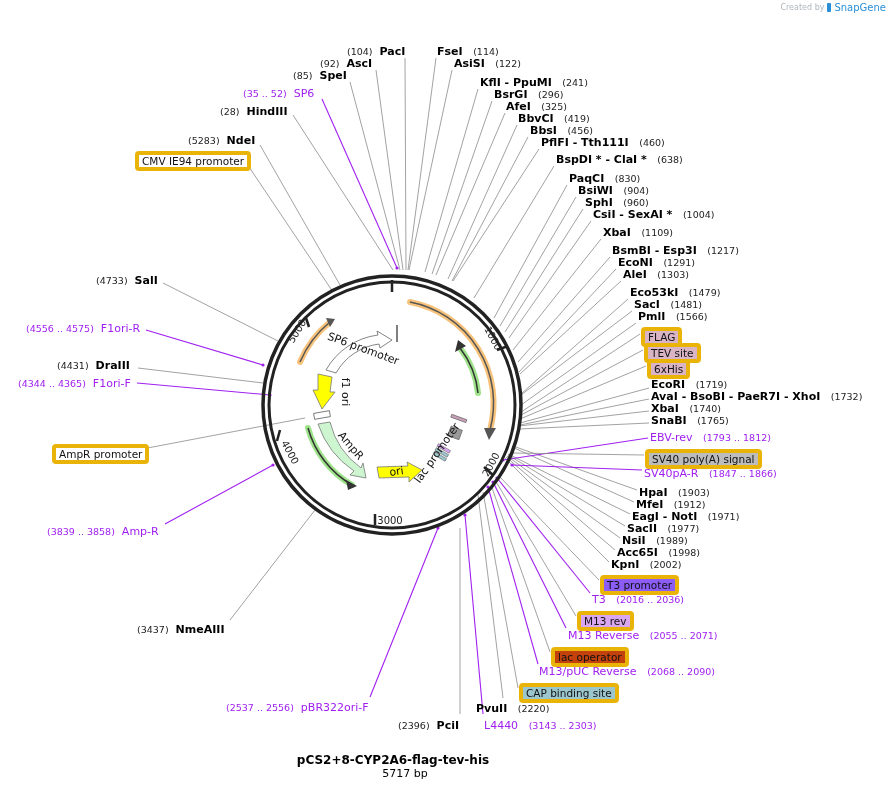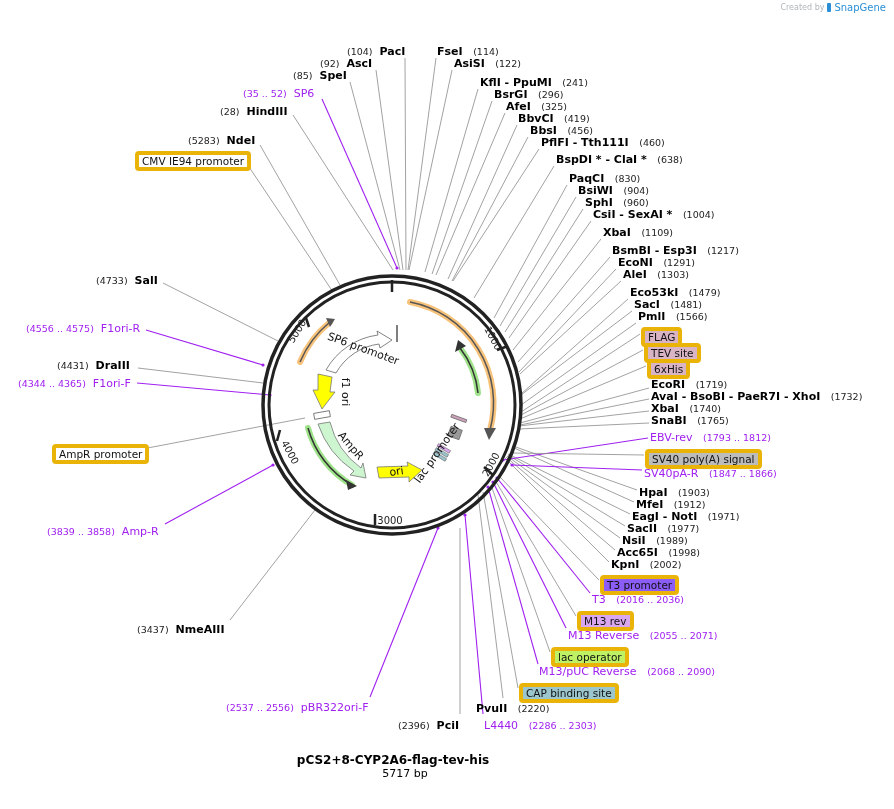--- a/index.html
+++ b/index.html
@@ -218,32 +218,32 @@
     <div class="lbl" style="left: 627px; top: 522px;"><span class="enz">SacII</span>&nbsp;&nbsp; <span class="pos">(1977)</span></div>
     <div class="lbl" style="left: 622px; top: 534px;"><span class="enz">NsiI</span>&nbsp;&nbsp; <span class="pos">(1989)</span></div>
     <div class="lbl" style="left: 617px; top: 546px;"><span class="enz">Acc65I</span>&nbsp;&nbsp; <span class="pos">(1998)</span></div>
     <div class="lbl" style="left: 611px; top: 558px;"><span class="enz">KpnI</span>&nbsp;&nbsp; <span class="pos">(2002)</span></div>
     <div class="lbl" style="left: 476px; top: 702px;"><span class="enz">PvuII</span>&nbsp;&nbsp; <span class="pos">(2220)</span></div>
     <div class="lbl primer" style="left: 243px; top: 87px;"><span class="pos">(35 .. 52)</span>&nbsp; <span class="">SP6</span></div>
     <div class="lbl primer" style="left: 26px; top: 322px;"><span class="pos">(4556 .. 4575)</span>&nbsp; <span class="">F1ori-R</span></div>
     <div class="lbl primer" style="left: 18px; top: 377px;"><span class="pos">(4344 .. 4365)</span>&nbsp; <span class="">F1ori-F</span></div>
     <div class="lbl primer" style="left: 47px; top: 525px;"><span class="pos">(3839 .. 3858)</span>&nbsp; <span class="">Amp-R</span></div>
     <div class="lbl primer" style="left: 226px; top: 701px;"><span class="pos">(2537 .. 2556)</span>&nbsp; <span class="">pBR322ori-F</span></div>
-    <div class="lbl primer" style="left: 484px; top: 719px;"><span class="">L4440</span>&nbsp;&nbsp; <span class="pos">(2286 .. 2303)</span></div>
+    <div class="lbl primer" style="left: 484px; top: 719px;"><span class="">L4440</span>&nbsp;&nbsp; <span class="pos">(3143 .. 2303)</span></div>
     <div class="lbl primer" style="left: 650px; top: 431px;"><span class="">EBV-rev</span>&nbsp;&nbsp; <span class="pos">(1793 .. 1812)</span></div>
     <div class="lbl primer" style="left: 644px; top: 467px;"><span class="">SV40pA-R</span>&nbsp;&nbsp; <span class="pos">(1847 .. 1866)</span></div>
     <div class="lbl primer" style="left: 592px; top: 593px;"><span class="">T3</span>&nbsp;&nbsp; <span class="pos">(2016 .. 2036)</span></div>
     <div class="lbl primer" style="left: 568px; top: 629px;"><span class="">M13 Reverse</span>&nbsp;&nbsp; <span class="pos">(2055 .. 2071)</span></div>
     <div class="lbl primer" style="left: 539px; top: 665px;"><span class="">M13/pUC Reverse</span>&nbsp;&nbsp; <span class="pos">(2068 .. 2090)</span></div>
     <div class="lbl feat" style="left: 135px; top: 151px; background: rgb(255, 255, 255);">CMV IE94 promoter</div>
     <div class="lbl feat" style="left: 52px; top: 444px; background: rgb(255, 255, 255);">AmpR promoter</div>
     <div class="lbl feat" style="left: 641px; top: 327px; background: rgb(216, 180, 196);">FLAG</div>
     <div class="lbl feat" style="left: 644px; top: 343px; background: rgb(216, 180, 196);">TEV site</div>
     <div class="lbl feat" style="left: 647px; top: 359px; background: rgb(216, 180, 196);">6xHis</div>
     <div class="lbl feat" style="left: 645px; top: 449px; background: rgb(188, 188, 188);">SV40 poly(A) signal</div>
     <div class="lbl feat" style="left: 600px; top: 575px; background: #8b5cf6;">T3 promoter</div>
     <div class="lbl feat" style="left: 577px; top: 611px; background: rgb(217, 166, 240);">M13 rev</div>
-    <div class="lbl feat" style="left: 551px; top: 647px; background: #bef264;">lac operator</div>
+    <div class="lbl feat" style="left: 551px; top: 647px; background: #c2410c;">lac operator</div>
     <div class="lbl feat" style="left: 519px; top: 683px; background: rgb(156, 198, 206);">CAP binding site</div>
   </div>
 
 <div class="title">pCS2+8-CYP2A6-flag-tev-his</div>
 <div class="size">5717 bp</div>
 
 </body></html>

